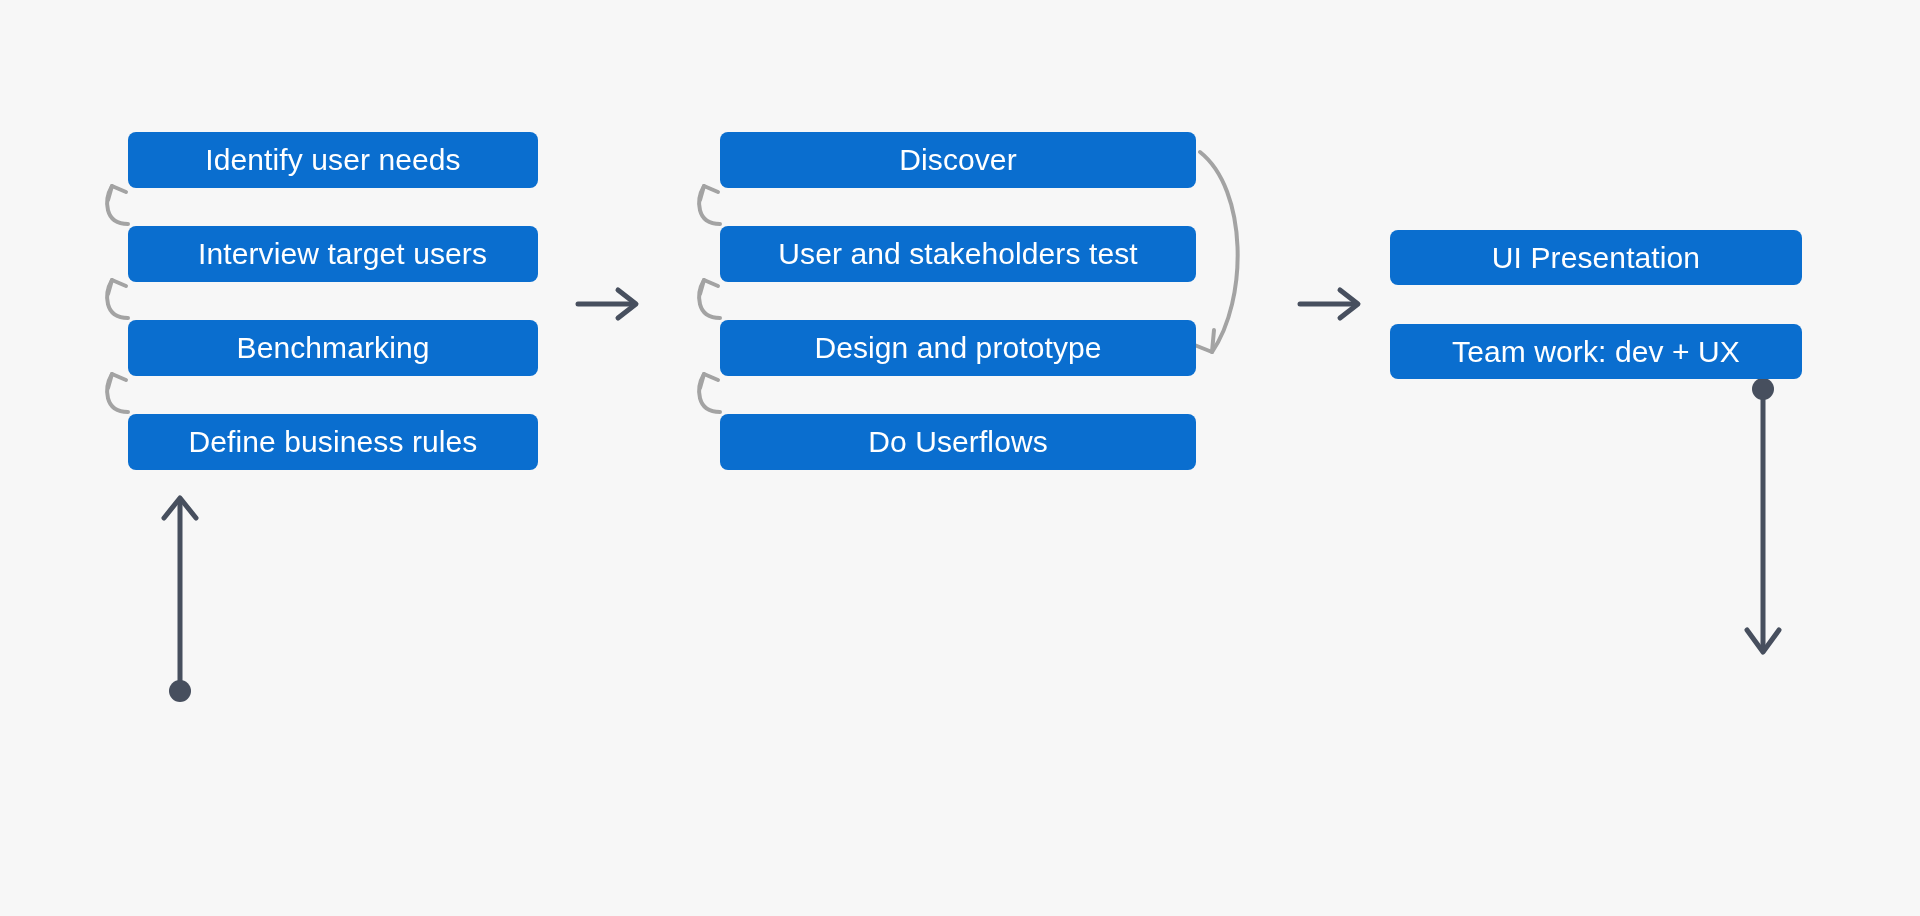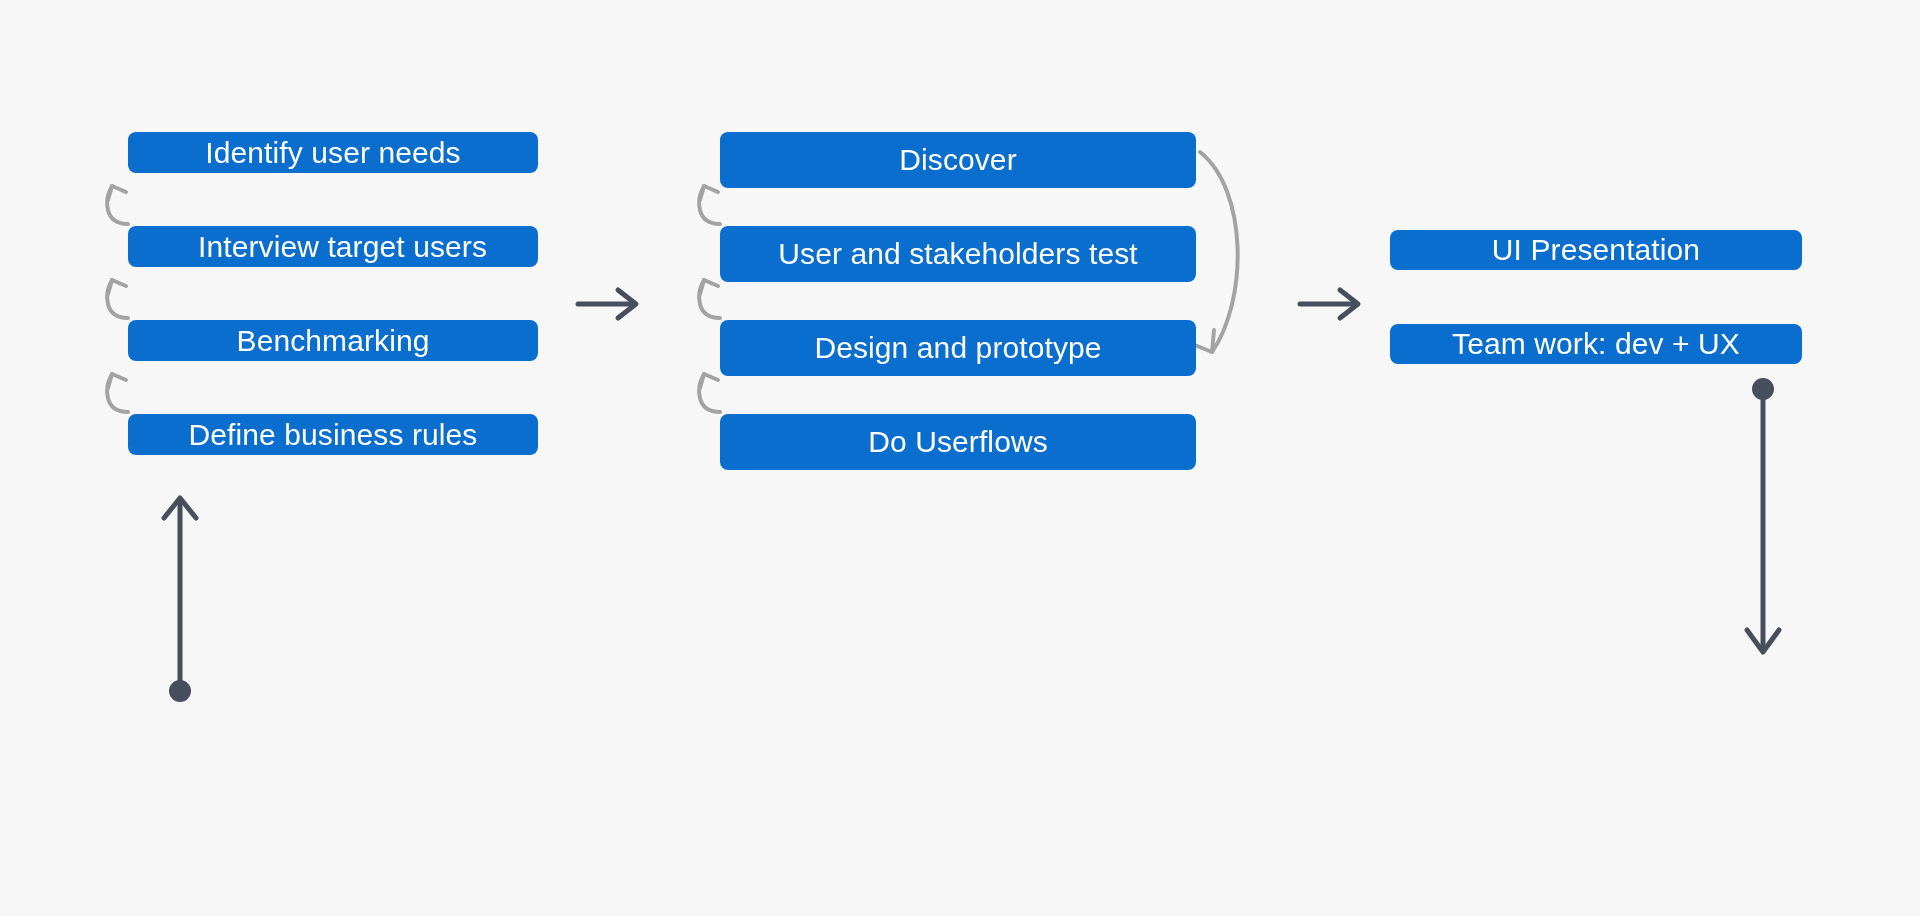--- a/index.html
+++ b/index.html
@@ -42,35 +42,35 @@
     justify-content: center;
     font-size: 30px;
     letter-spacing: 0.1px;
     box-sizing: border-box;
     padding: 0 14px;
     white-space: nowrap;
     font-family: "Liberation Sans", sans-serif;
   }
 
   
-  .col-discover .box { left: 0; width: 410px; height: 41px; }
+  .col-discover .box { left: 0; width: 410px; height: 56px; }
   .col-discover .b0 { top: 0px; }
   .col-discover .b1 { top: 94px; padding-left: 33px; }
   .col-discover .b2 { top: 188px; }
   .col-discover .b3 { top: 282px; }
 
   
   .col-define .box { left: 0; width: 476px; height: 56px; }
   .col-define .b0 { top: 0px; }
   .col-define .b1 { top: 94px; }
   .col-define .b2 { top: 188px; }
   .col-define .b3 { top: 282px; }
 
   
-  .col-develop .box { left: 0; width: 412px; height: 40px; }
+  .col-develop .box { left: 0; width: 412px; height: 55px; }
   .col-develop .b0 { top: 0px; }
   .col-develop .b1 { top: 94px; }
 
   
   #phase-card {
     position: absolute;
     left: 130px;
     top: 690px;
     width: 1674px;
     height: 118px;

